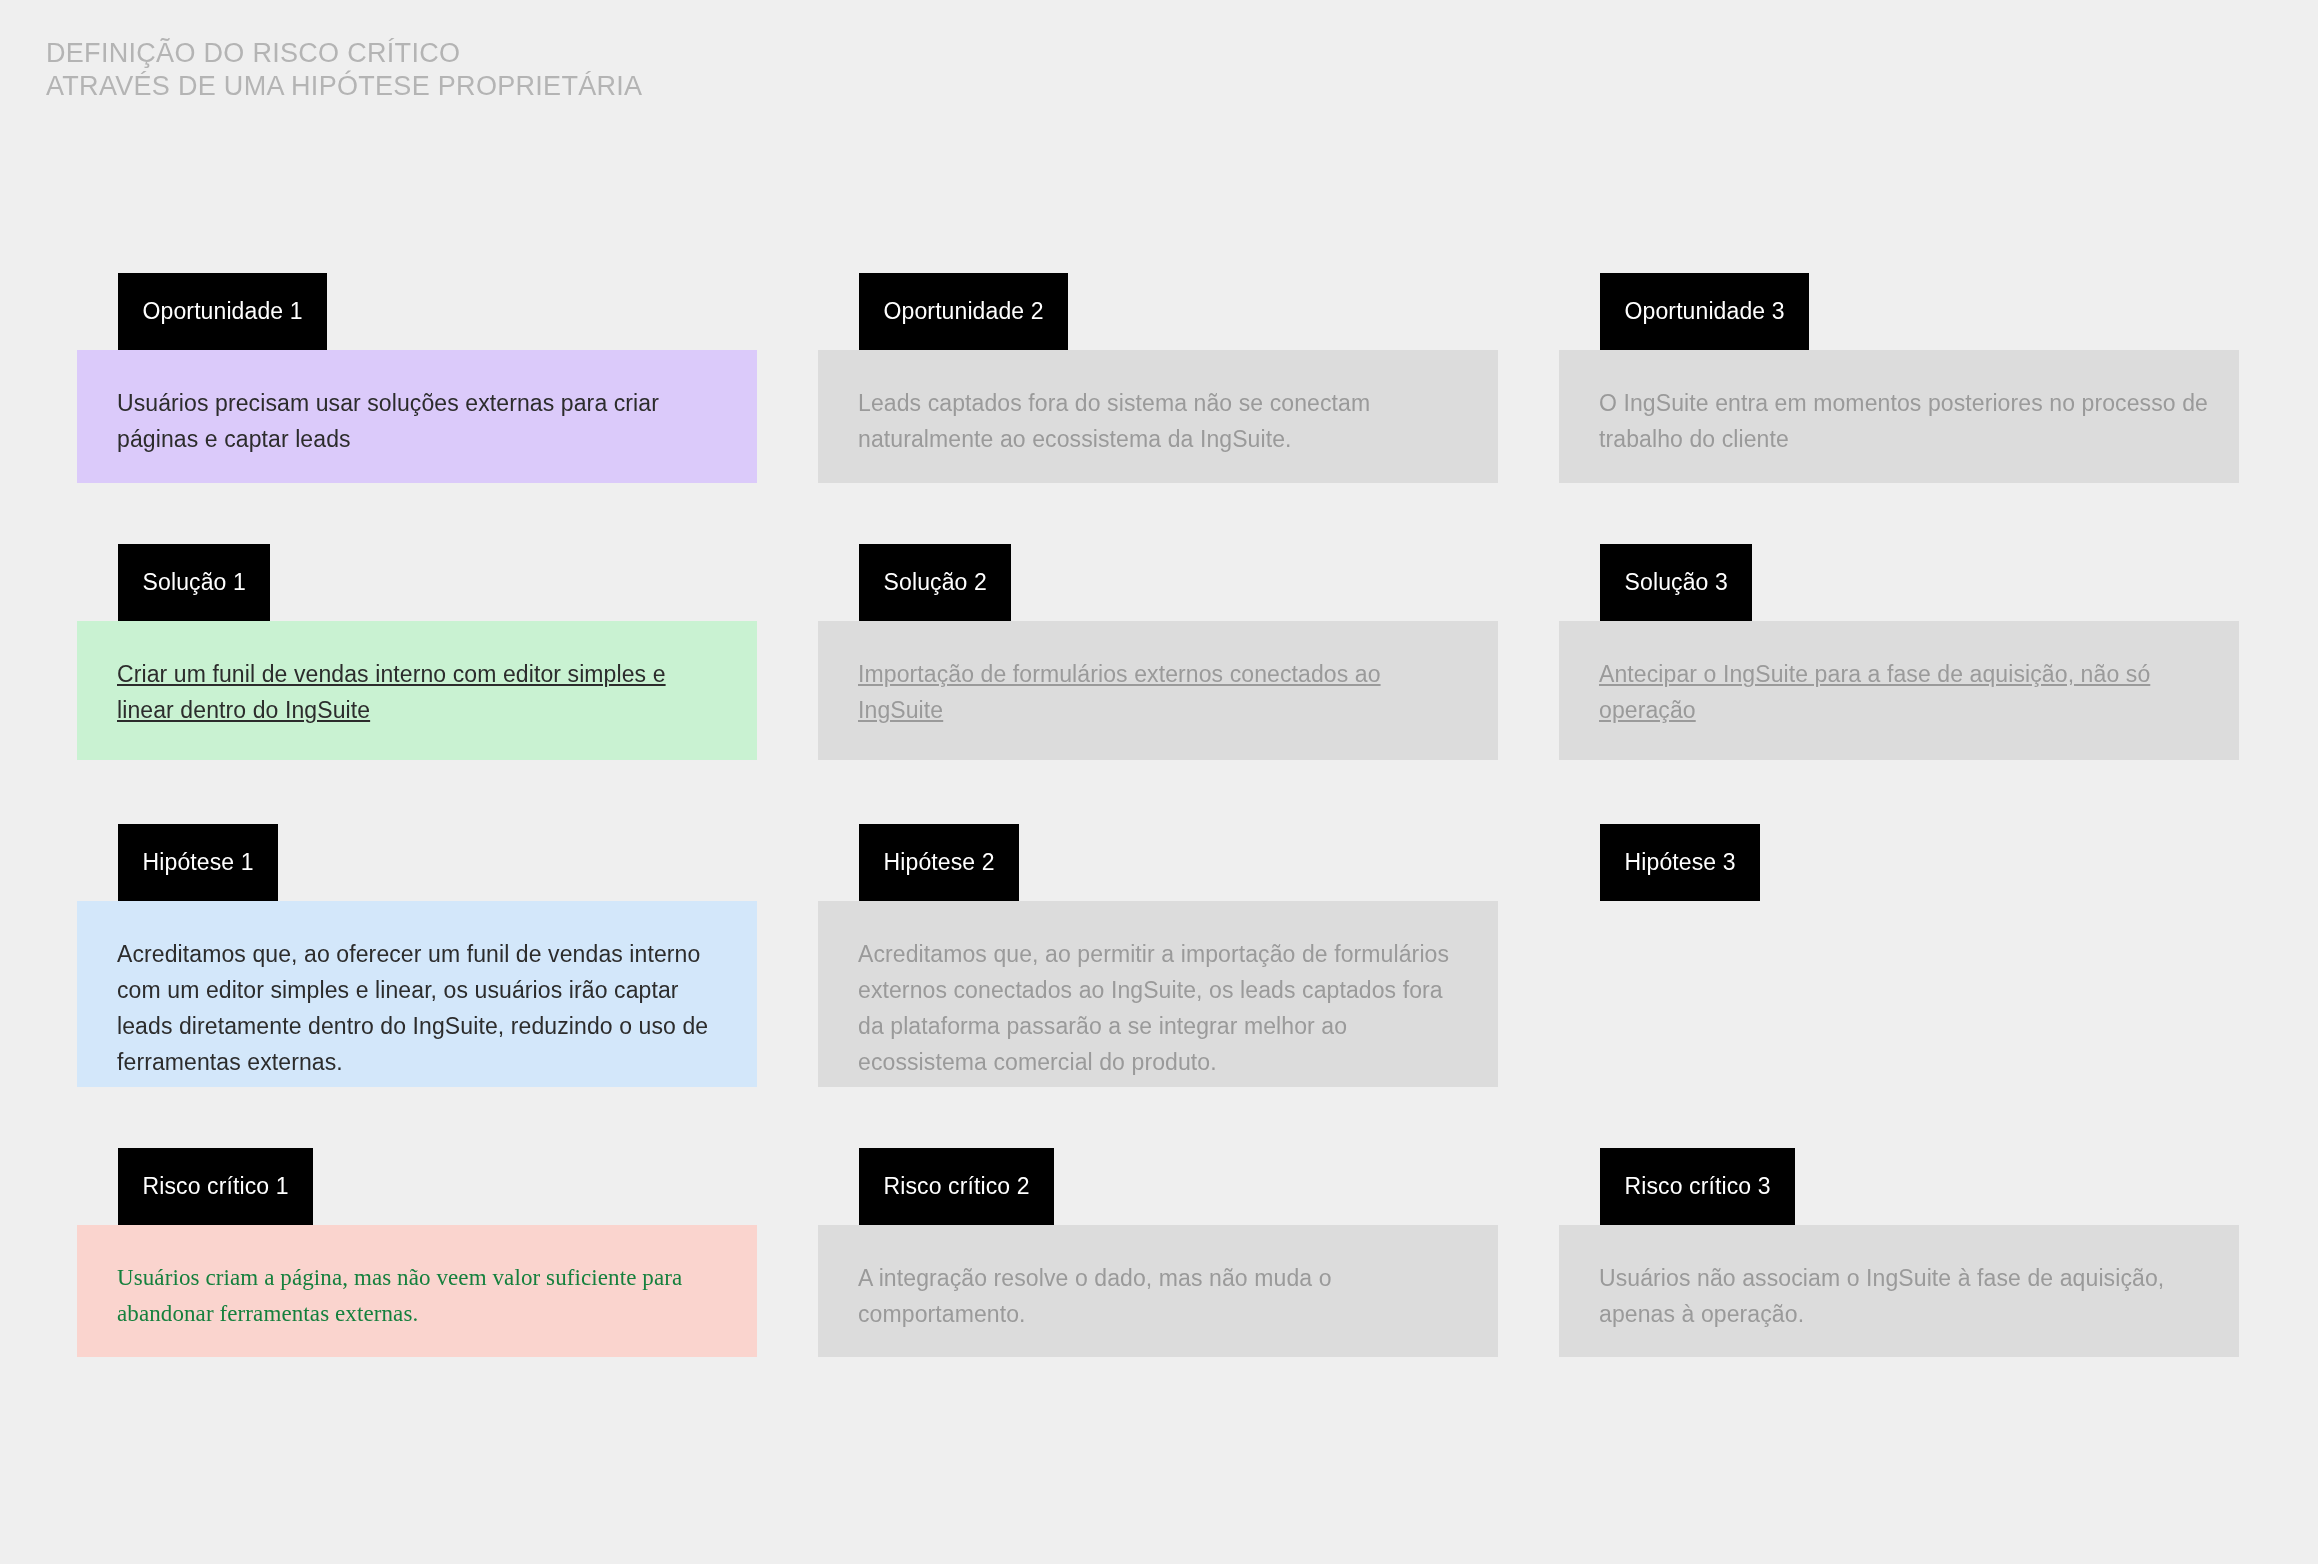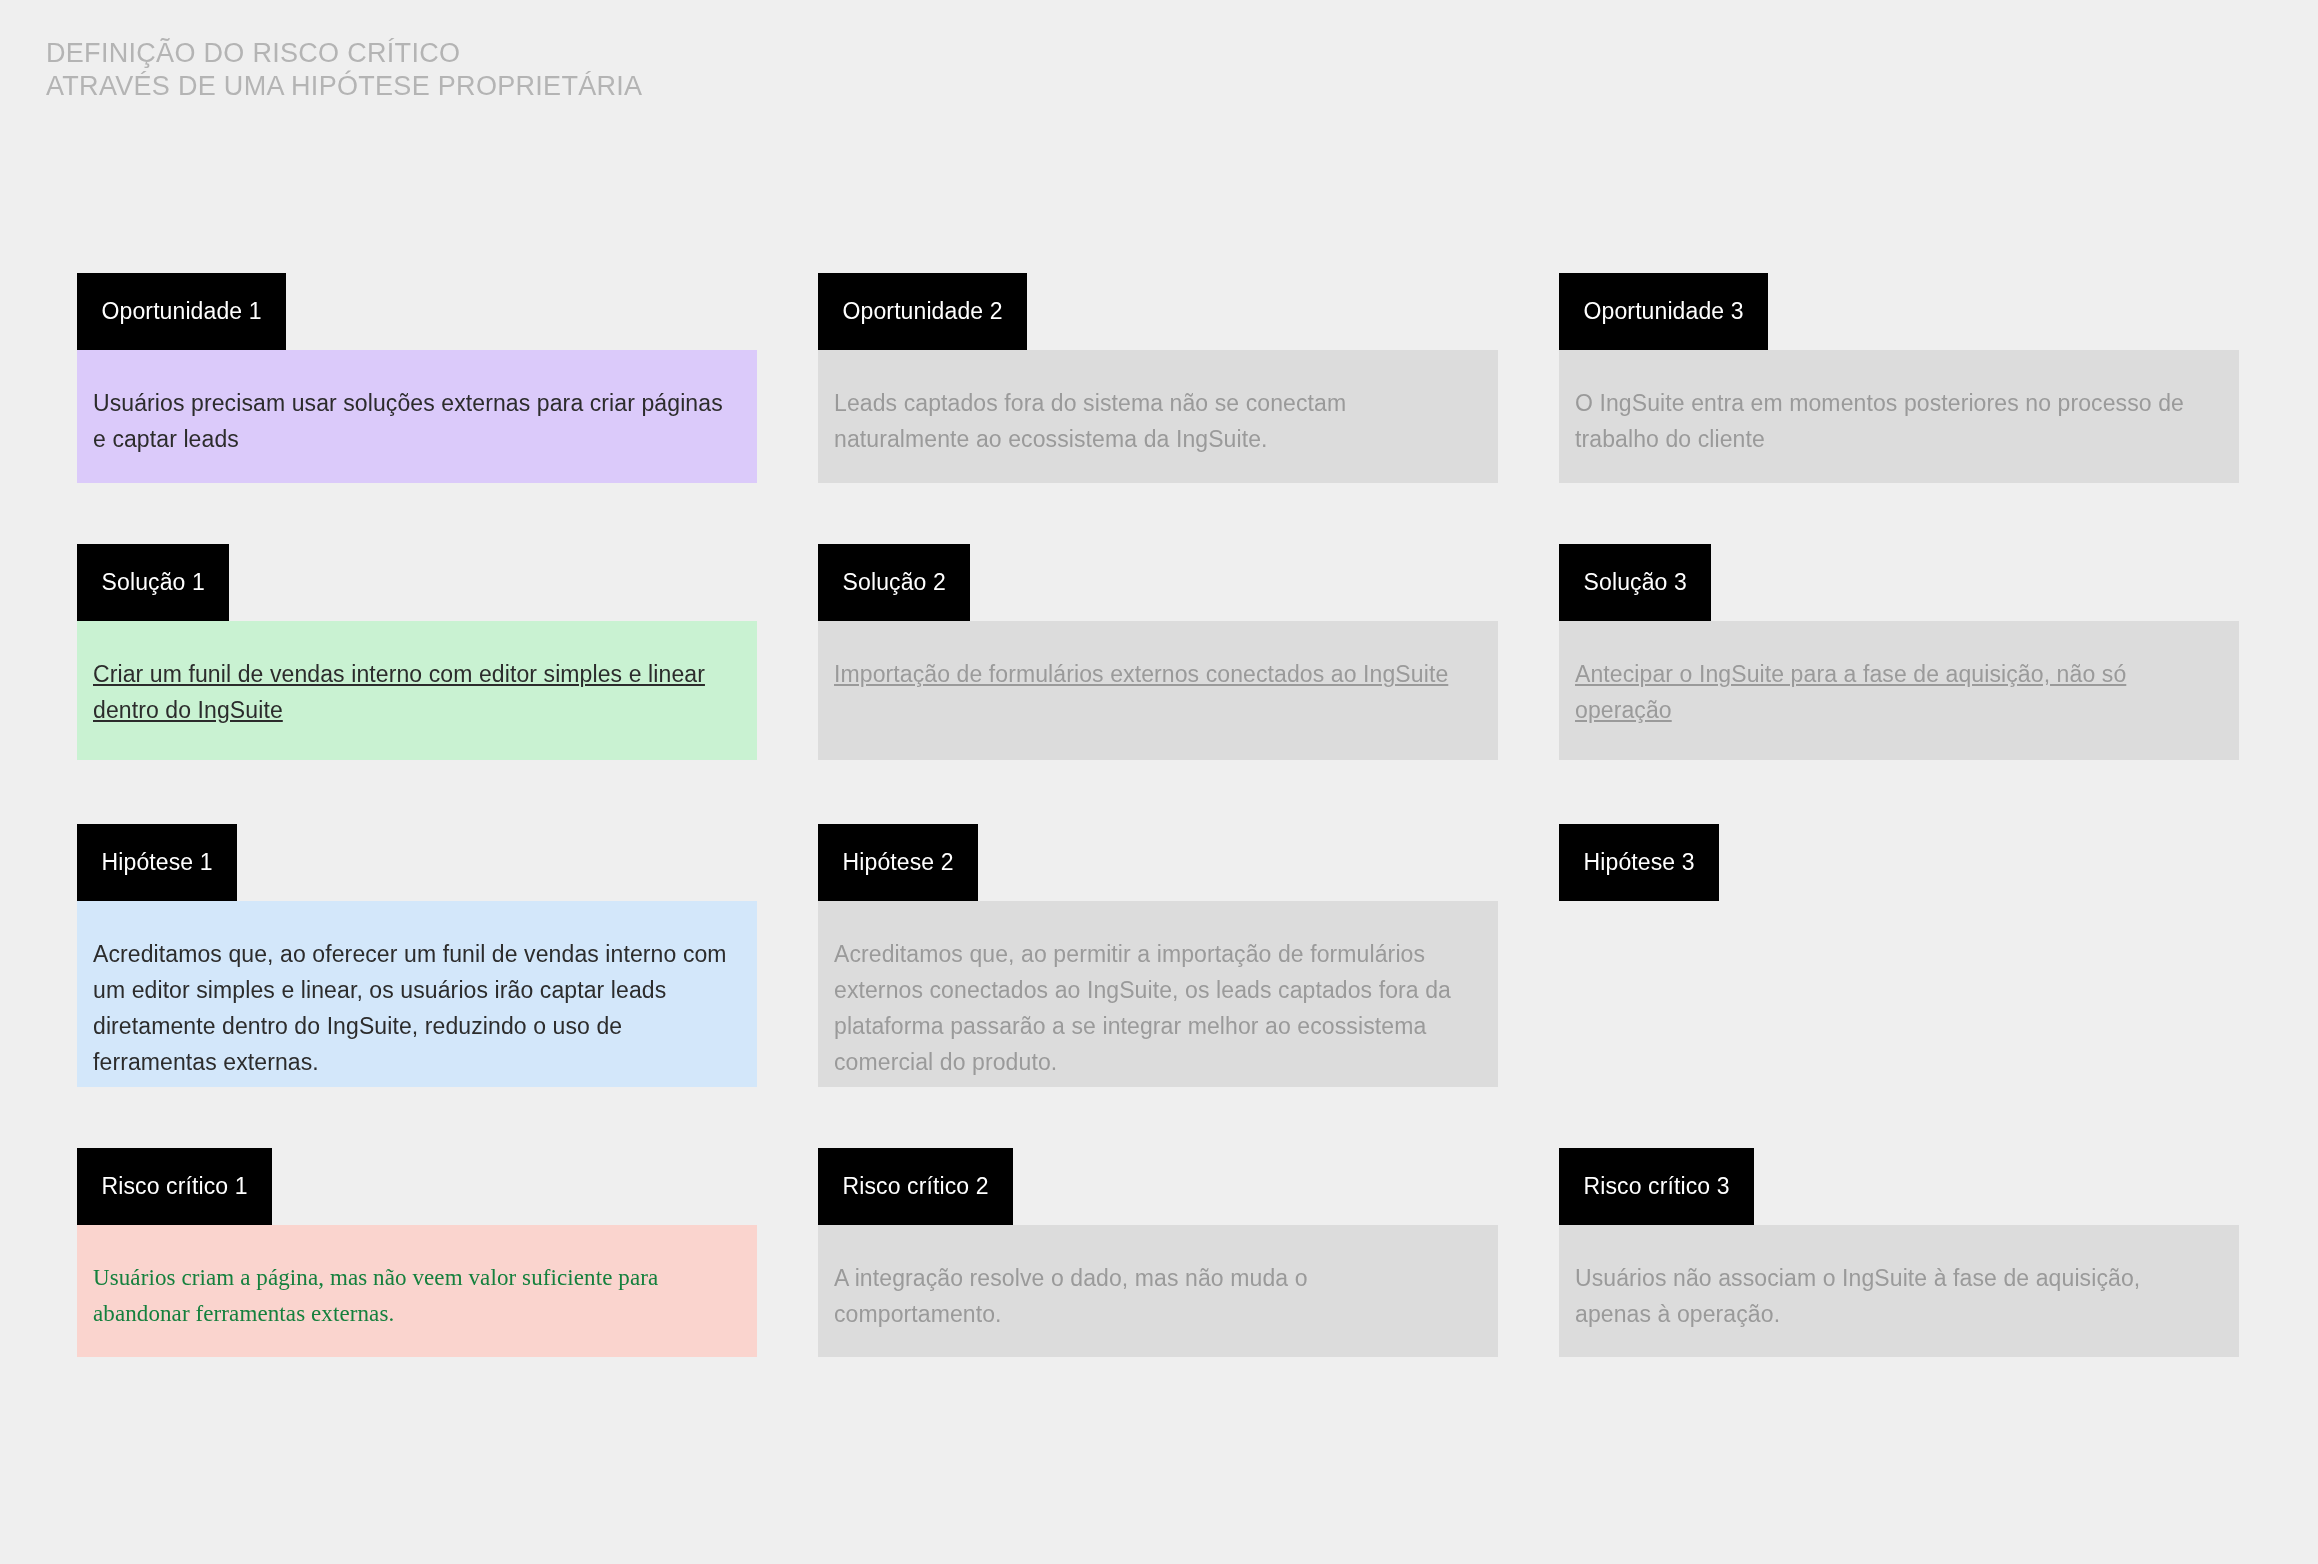--- a/index.html
+++ b/index.html
@@ -63,29 +63,30 @@
   .chip {
     display: inline-block;
     height: 77px;
     line-height: 77px;
     padding: 0 24.6px;
     box-sizing: border-box;
     font-size: 23px;
     color: #ffffff;
     letter-spacing: 0.1px;
     white-space: nowrap;
+    margin-left: 41px;
   }
   .chip.primary { background: #000000; }
   .chip.muted   { background: #000000; color: #ffffff; }
 
   
   .card {
     width: 680px;
     box-sizing: border-box;
-    padding: 35px 29px 35px 16px;
+    padding: 35px 29px 35px 40px;
     font-size: 23px;
     line-height: 1.57;
     letter-spacing: 0.1px;
   }
   .card.tone-purple { background: #dbcafa; color: #2c2c2c; }
   .card.tone-green  { background: #c9f2d2; color: #2c2c2c; }
   .card.tone-blue   { background: #d3e7fa; color: #2c2c2c; }
   .card.tone-pink   { background: #fad4ce; color: #15803d; font-family: Liberation Serif, serif; }
   .card.tone-grey   { background: #dcdcdc; color: #9a9a9a; }
 

